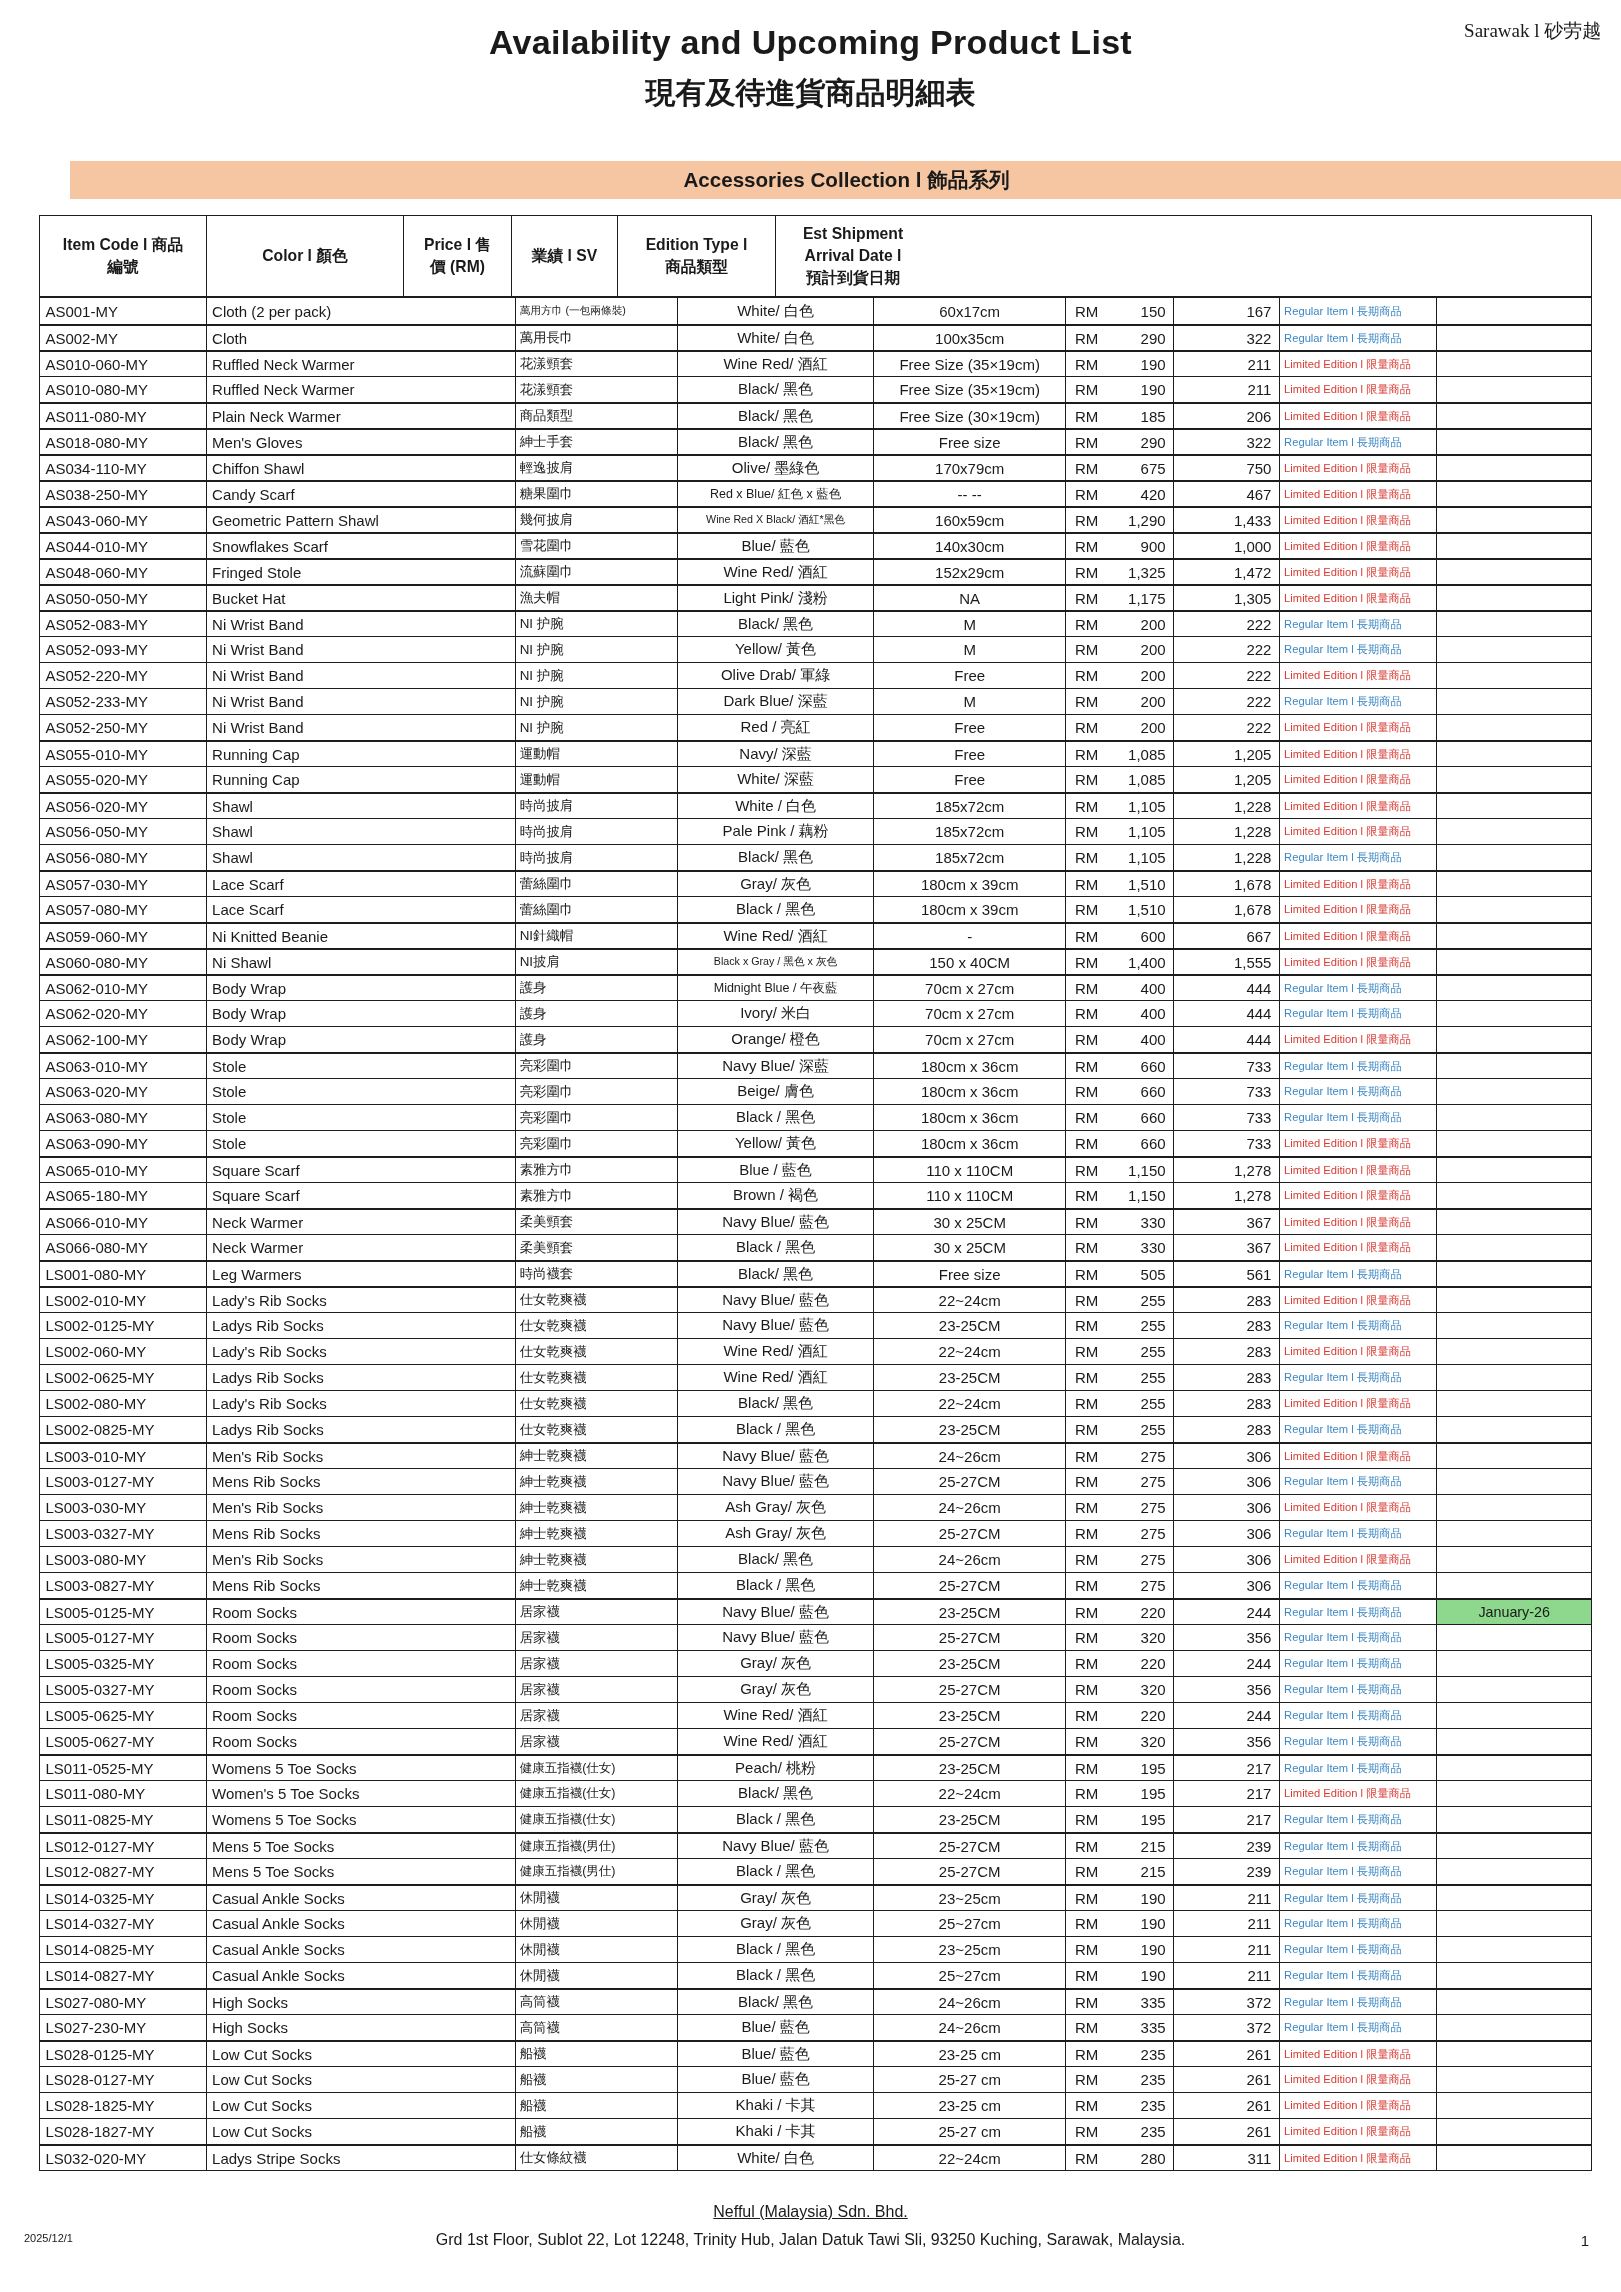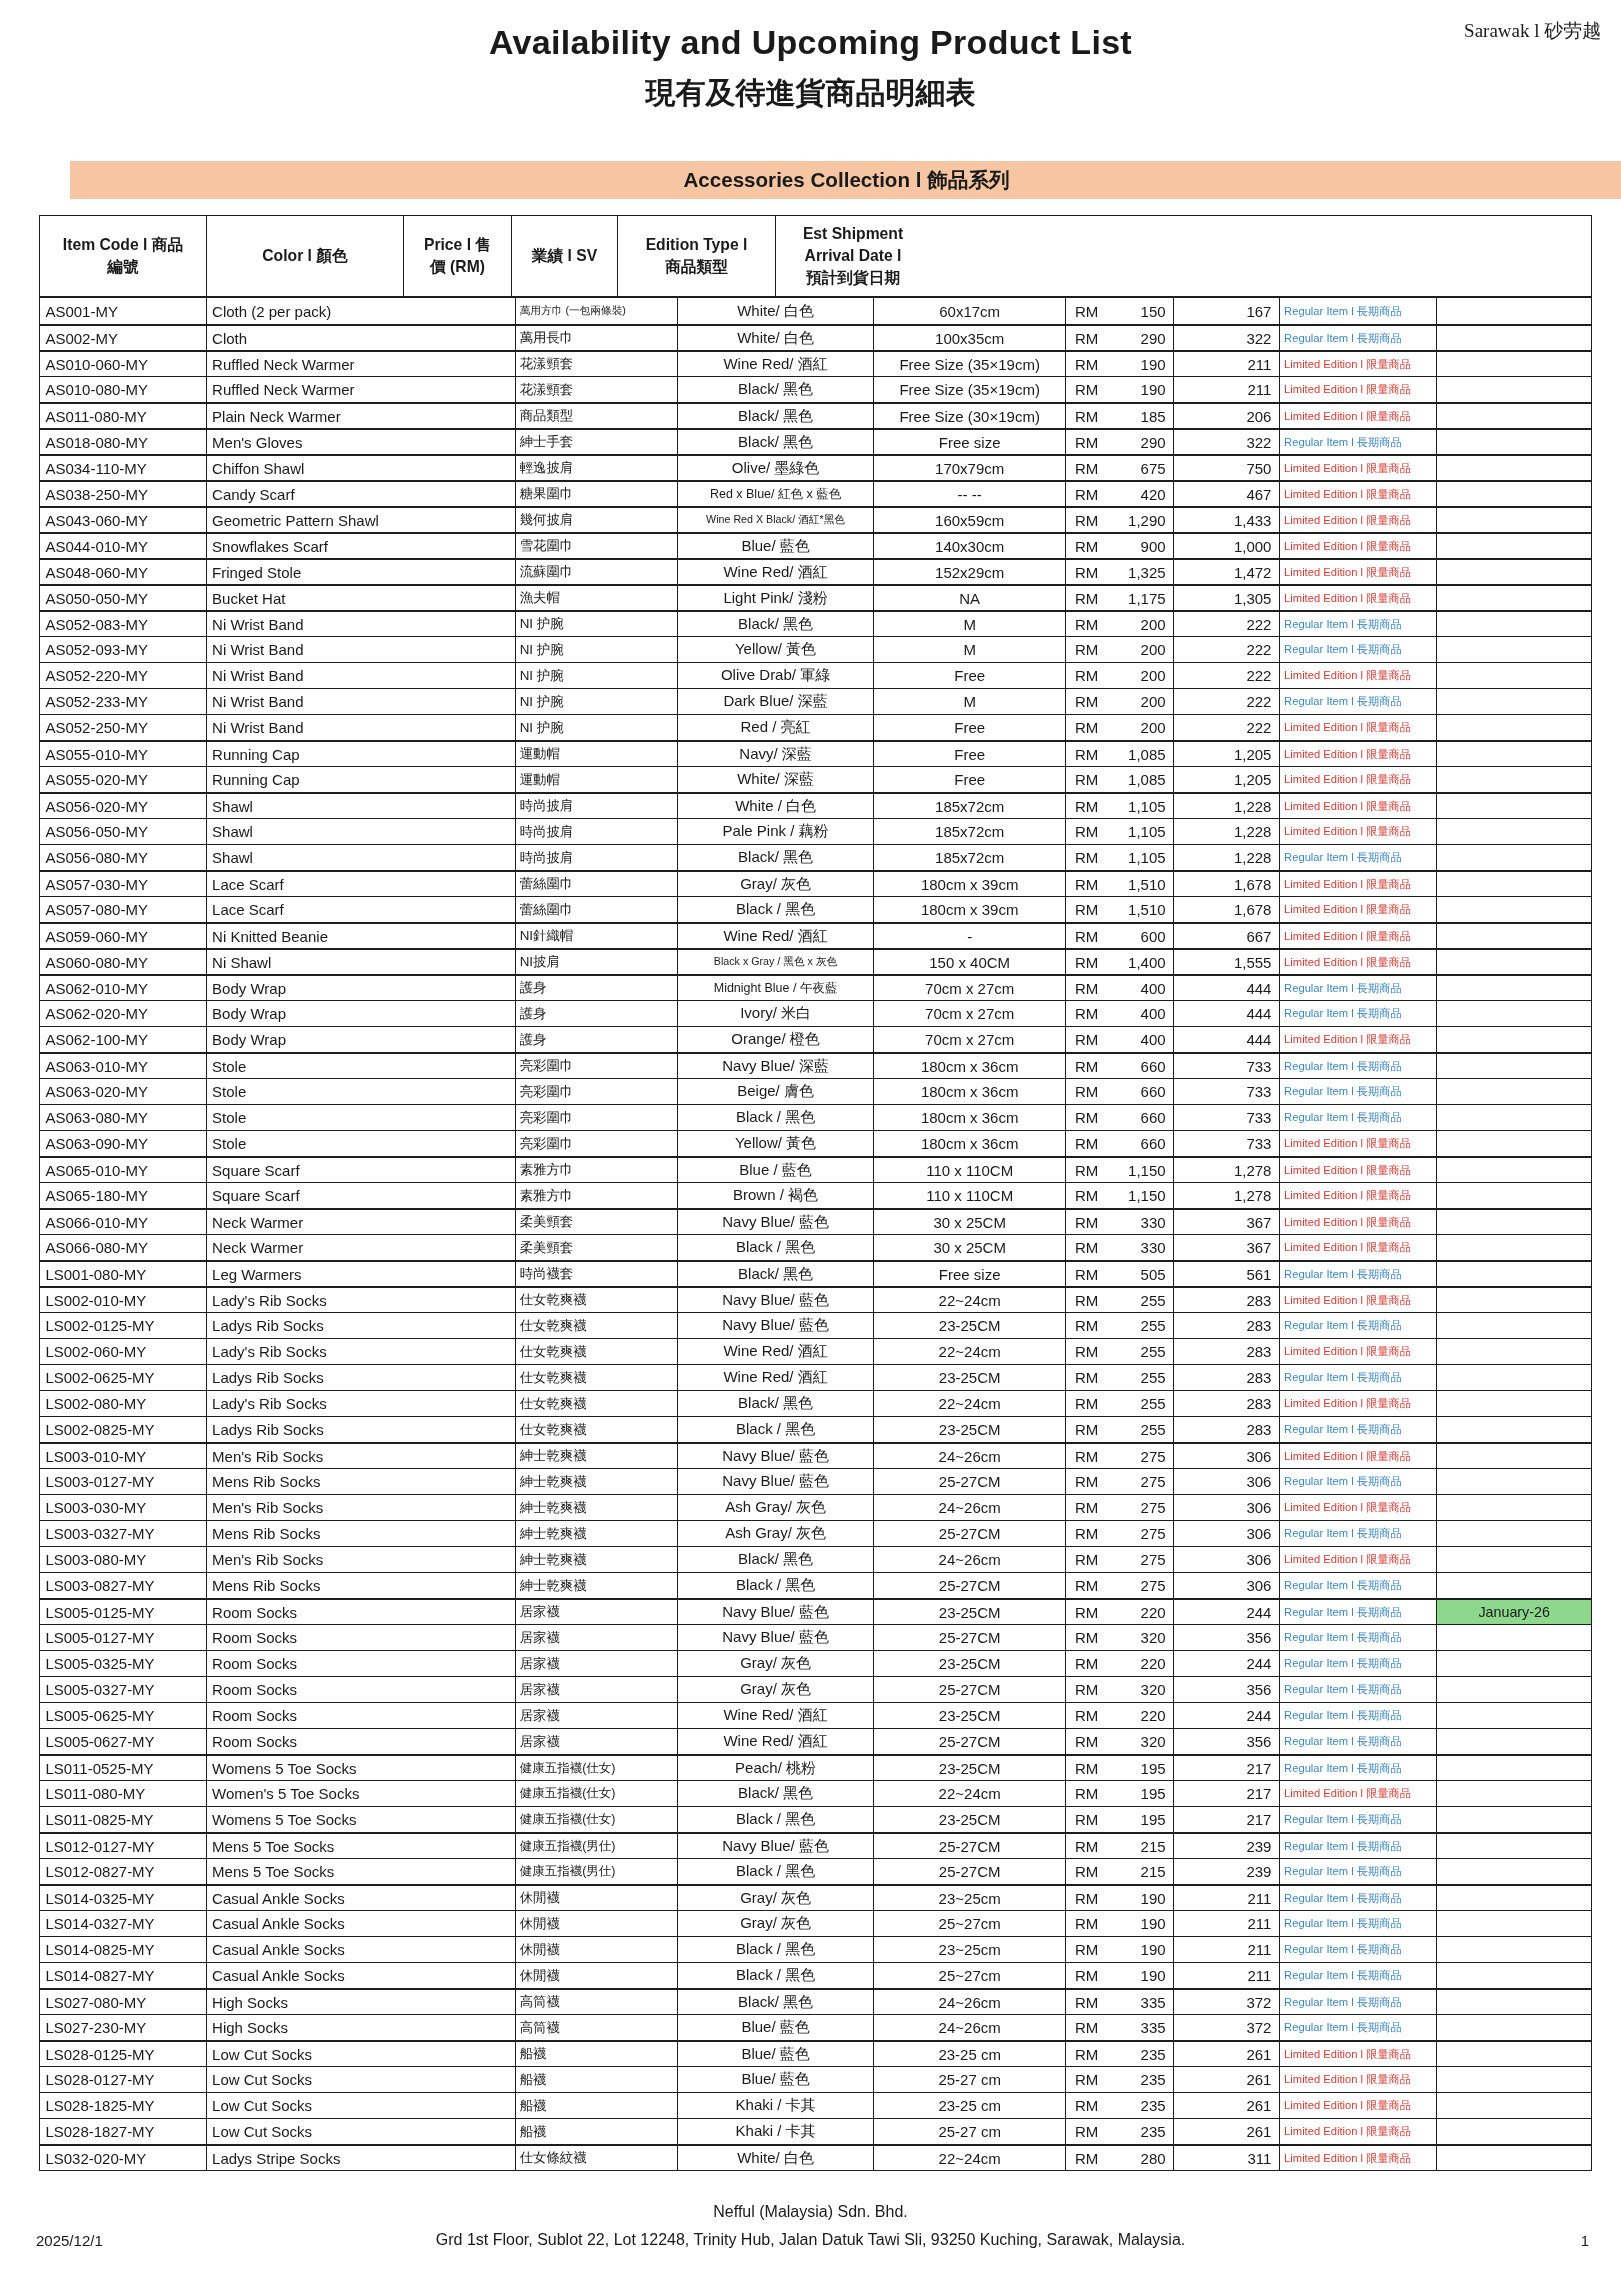--- a/index.html
+++ b/index.html
@@ -40,23 +40,23 @@
   .c-size{width:192px;justify-content:center;text-align:center;font-size:15px;}
   .c-price{width:108px;justify-content:space-between;padding:0 7.2px 0 9px;font-size:15px;}
   .c-sv{width:106px;justify-content:flex-end;padding-right:7.2px;font-size:15px;}
   .c-ed{width:158px;padding-left:4.5px;font-size:11.2px;}
   .c-est{width:155px;justify-content:center;text-align:center;font-size:14.3px;}
   .fs14{font-size:12.5px !important;}
   .fs12{font-size:10.7px !important;}
   .ed-r{color:var(--regular-blue);}
   .ed-l{color:var(--limited-red);}
   .est-hl{background:var(--hl-green);}
-  .footer-company{position:absolute;top:2203px;left:0;width:100%;text-align:center;font-size:16px;}
+  .footer-company{position:absolute;top:2203px;left:0;width:100%;text-align:center;font-size:16px;text-decoration:underline;}
   .footer-address{position:absolute;top:2231px;left:0;width:100%;text-align:center;font-size:16px;}
-  .footer-date{position:absolute;top:2232px;left:36px;font-size:15px;}
+  .footer-date{position:absolute;top:2232px;left:24px;font-size:11px;}
   .footer-page{position:absolute;top:2232px;right:32px;font-size:15px;}
 </style>
 </head>
 <body style="--banner-bg: #F6C6A2; --hl-green: #8DD88D; --regular-blue: #3C87C4; --limited-red: #D93B33; --line: #1d1d1d;">
 
 <div class="title">Availability and Upcoming Product List</div>
 <div class="subtitle">現有及待進貨商品明細表</div>
 <div class="region">Sarawak l 砂劳越</div>
 
 <div class="banner">Accessories Collection l 飾品系列</div>

